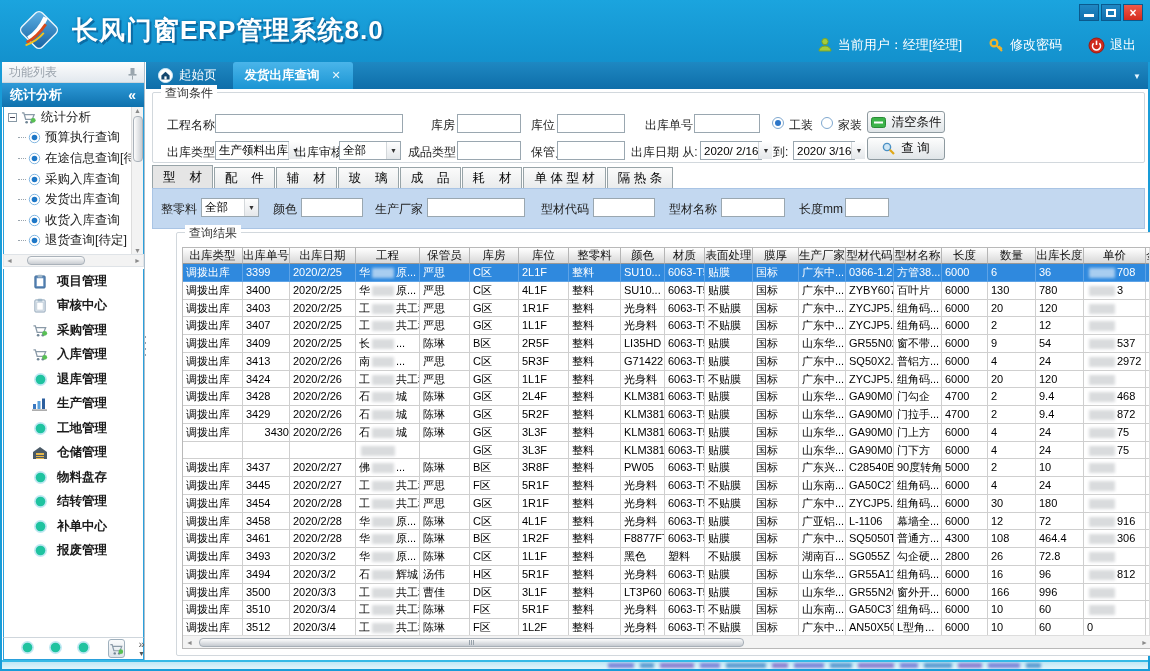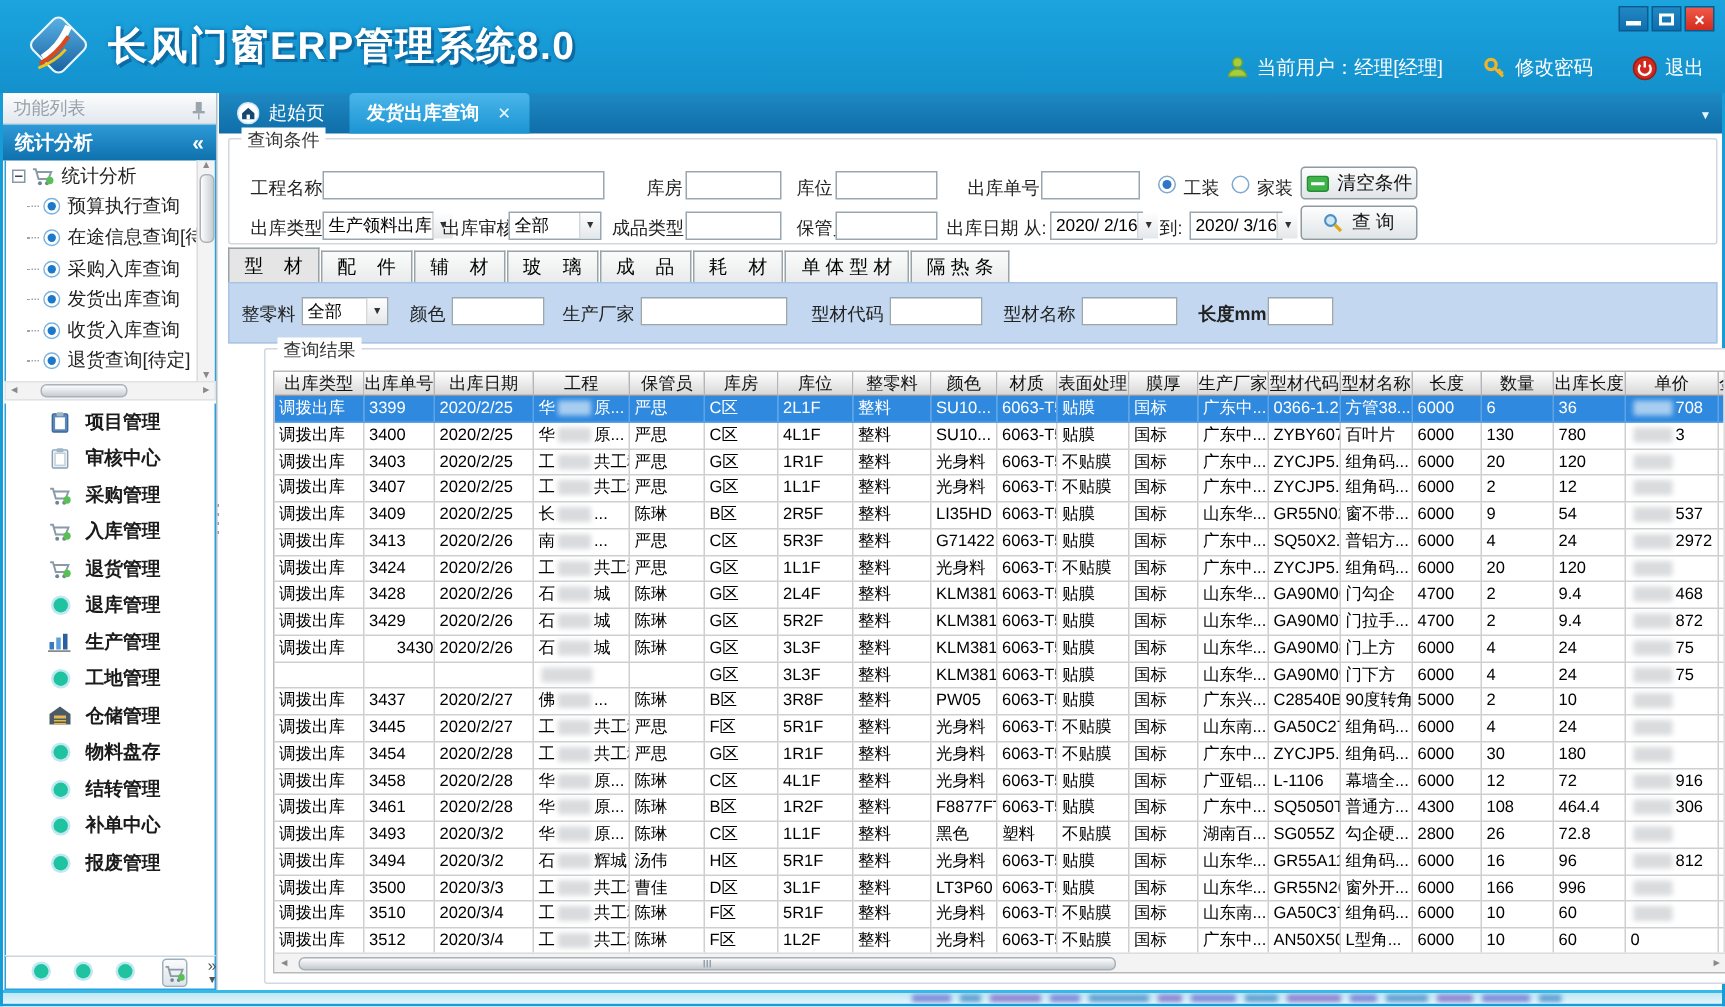--- a/index.html
+++ b/index.html
@@ -319,31 +319,20 @@
               <path d="M1 3h2l2 7h7l2-5H4" fill="none" stroke="#8a9aa8" stroke-width="1.4"></path>
               <circle cx="6" cy="13" r="1.4" fill="#6f8494"></circle>
               <circle cx="11" cy="13" r="1.4" fill="#6f8494"></circle>
               <circle cx="13" cy="11" r="2.6" fill="#58c054"></circle>
             </svg>
           </span>
           <span>入库管理</span>
         </div>
         <div class="menu-item">
           <span class="mi">
-            <svg width="16" height="15" viewBox="0 0 16 16">
-              <path d="M1 3h2l2 7h7l2-5H4" fill="none" stroke="#8a9aa8" stroke-width="1.4"></path>
-              <circle cx="6" cy="13" r="1.4" fill="#6f8494"></circle>
-              <circle cx="11" cy="13" r="1.4" fill="#6f8494"></circle>
-              <circle cx="13" cy="11" r="2.6" fill="#58c054"></circle>
-            </svg>
-          </span>
-          <span>退货管理</span>
-        </div>
-        <div class="menu-item">
-          <span class="mi">
             <svg width="15" height="15" viewBox="0 0 15 15">
               <circle cx="7.5" cy="7.5" r="6.5" fill="#bfe8f2"></circle>
               <circle cx="7.5" cy="7.5" r="4.8" fill="#1fc3a0"></circle>
             </svg>
           </span>
           <span>退库管理</span>
         </div>
         <div class="menu-item">
           <span class="mi">
             <svg width="16" height="14" viewBox="0 0 16 14">
@@ -533,21 +522,21 @@
           <span class="arw">▼</span>
         </span>
       <span class="lbl" style="left:120px;top:12px;">颜色</span>
       <input class="tin" style="left: 148px; top: 9px; width: 62px;">
       <span class="lbl" style="left:222px;top:12px;">生产厂家</span>
       <input class="tin" style="left: 274px; top: 9px; width: 98px;">
       <span class="lbl" style="left:388px;top:12px;">型材代码</span>
       <input class="tin" style="left: 440px; top: 9px; width: 62px;">
       <span class="lbl" style="left:516px;top:12px;">型材名称</span>
       <input class="tin" style="left: 568px; top: 9px; width: 64px;">
-      <span class="lbl" style="left:646px;top:12px;font-weight:bold;">长度mm</span>
+      <span class="lbl" style="left:646px;top:12px;">长度mm</span>
       <input class="tin" style="left: 692px; top: 9px; width: 44px;">
     </div>
 
     <div class="gbox" id="resultsbox">
       <span class="gbox-title">查询结果</span>
       <div id="grid">
         <div id="ghead">
             <div class="gh" style="width: 60px;">出库类型</div>
             <div class="gh" style="width: 47px;">出库单号</div>
             <div class="gh" style="width: 66px;">出库日期</div>

